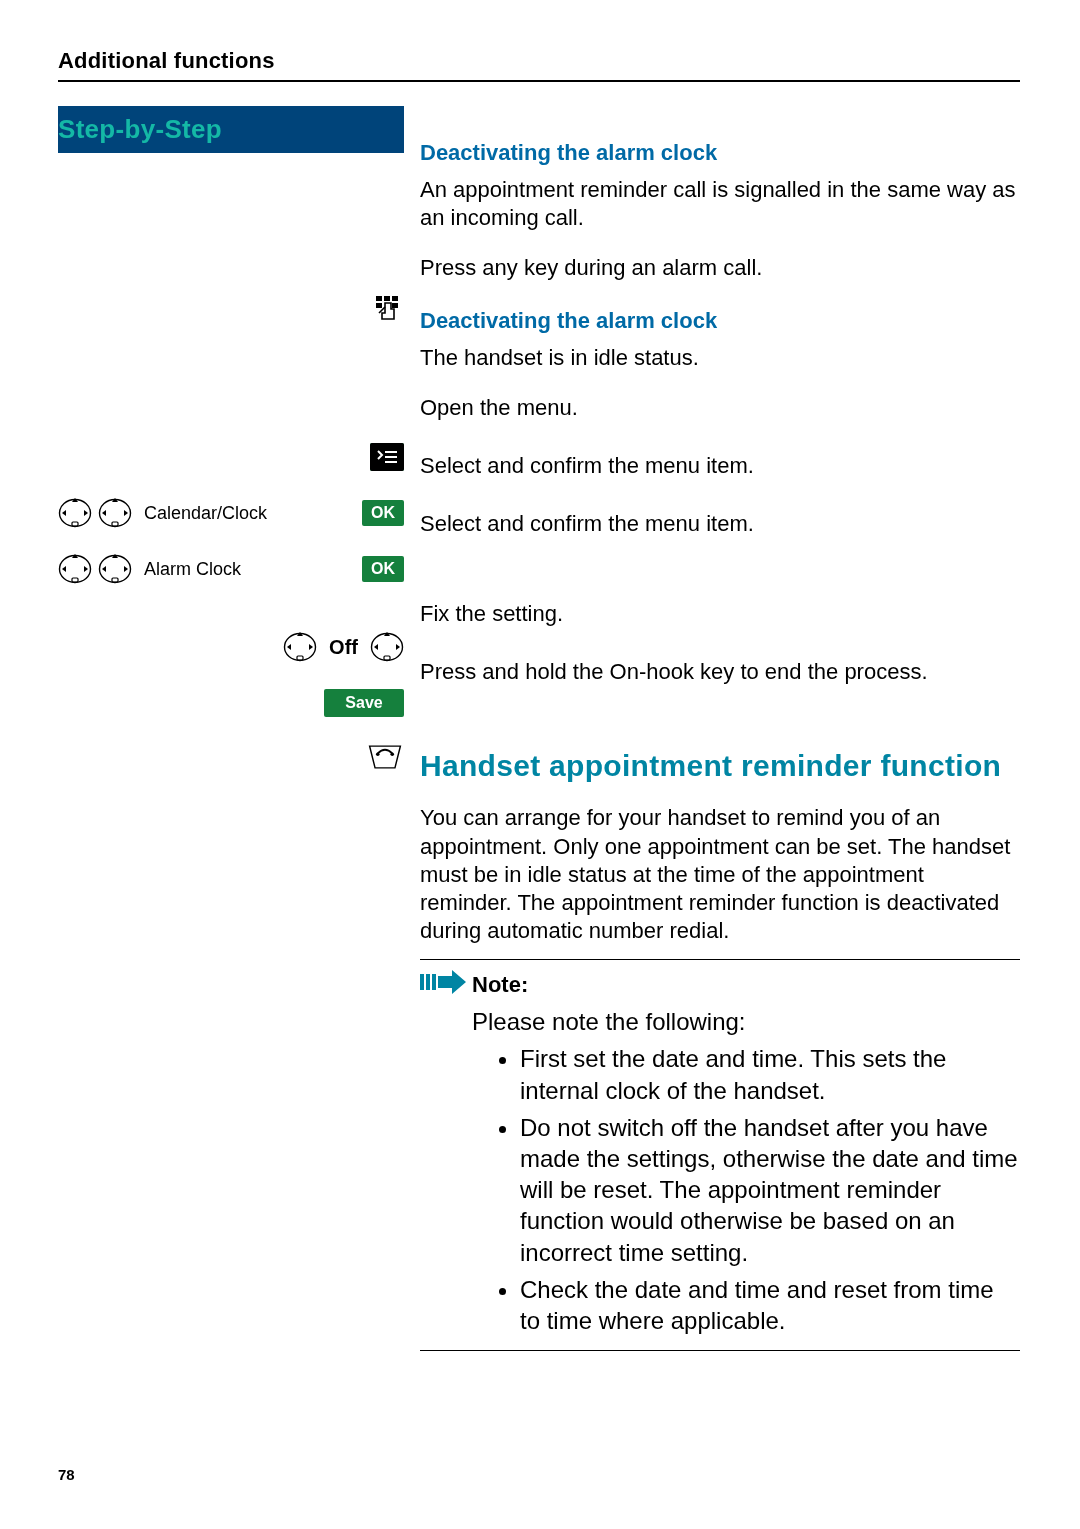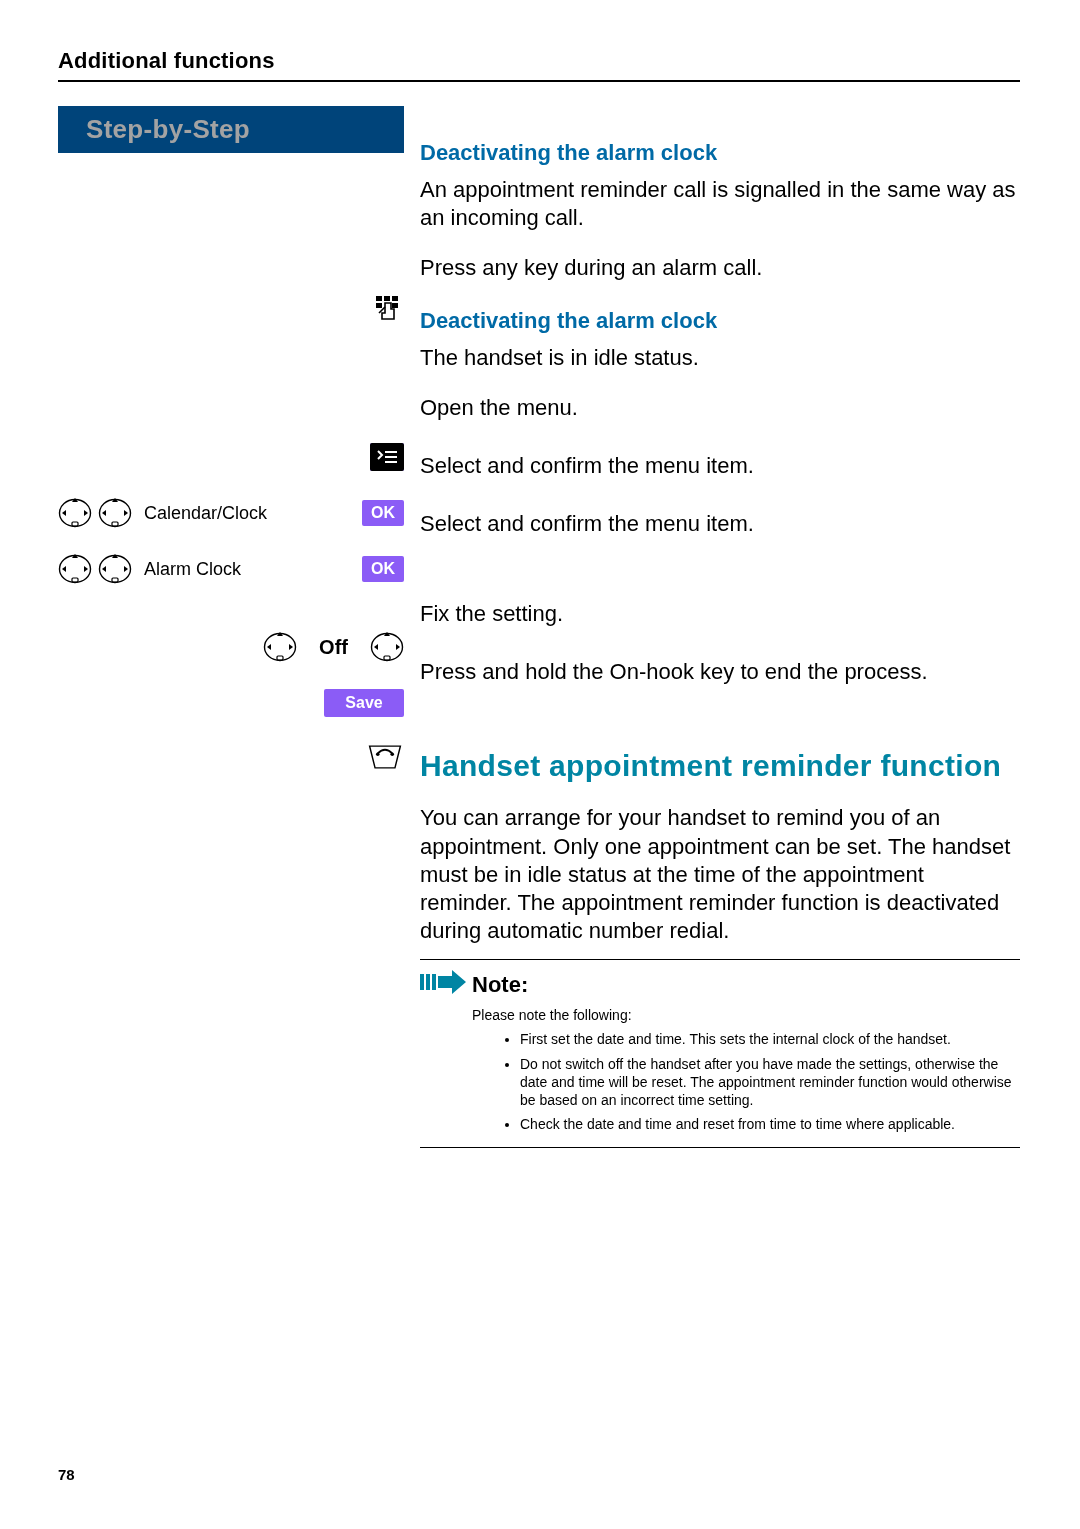--- a/index.html
+++ b/index.html
@@ -34,24 +34,24 @@
   .col-left {
     width: 346px;
     flex: 0 0 346px;
   }
   .col-right {
     flex: 1 1 auto;
     min-width: 0;
   }
   .step-banner {
     background: #00447a;
-    color: #a3a3a3;
+    color: #14b8a6;
     font-weight: bold;
     font-size: 26px;
-    padding: 8px 28px;
+    padding: 8px 0;
     width: 100%;
     box-sizing: border-box;
     letter-spacing: 0.3px;
     font-family: "Arial Narrow", Arial, sans-serif;
   }
   .blue-sub {
     color: #006aa6;
     font-weight: bold;
     font-size: 22px;
     margin: 34px 0 10px 0;
@@ -66,42 +66,42 @@
     font-weight: bold;
     font-size: 30px;
     line-height: 1.2;
     font-family: "Arial Narrow", Arial, sans-serif;
     margin: 54px 0 20px 0;
     letter-spacing: 0.3px;
   }
   .step-row {
     display: flex;
     align-items: center;
-    gap: 20px;
+    gap: 10px;
     min-height: 44px;
     margin: 6px 0;
     justify-content: flex-end;
   }
   .nav-icon {
     width: 34px;
     height: 34px;
     flex: 0 0 auto;
     color: #222;
   }
   .menu-text {
     font-size: 18px;
     padding: 0 6px;
     flex: 1 1 auto;
     text-align: left;
   }
   .ok-box, .save-box, .menu-key {
     display: inline-flex;
     align-items: center;
     justify-content: center;
-    background: #8b5cf6;
+    background: #15803d;
     color: #fff;
     font-weight: bold;
     font-size: 16px;
     border-radius: 2px;
     flex: 0 0 auto;
   }
   .ok-box { width: 42px; height: 26px; }
   .save-box { width: 80px; height: 28px; }
   .menu-key { width: 34px; height: 28px; }
   .off-label {
@@ -126,21 +126,21 @@
   }
   .note-head {
     display: flex;
     align-items: center;
     gap: 6px;
     font-weight: bold;
     font-size: 22px;
     margin-bottom: 6px;
   }
   .note-body {
-    font-size: 14px;
+    font-size: 24px;
     line-height: 1.3;
     padding-left: 52px;
   }
   .note-list {
     margin: 6px 0 0 0;
     padding-left: 48px;
   }
   .note-list li {
     margin-bottom: 6px;
   }

